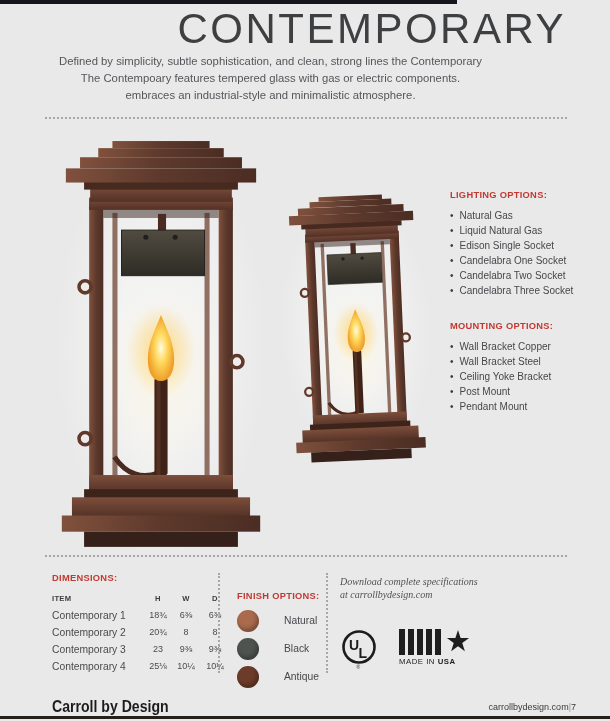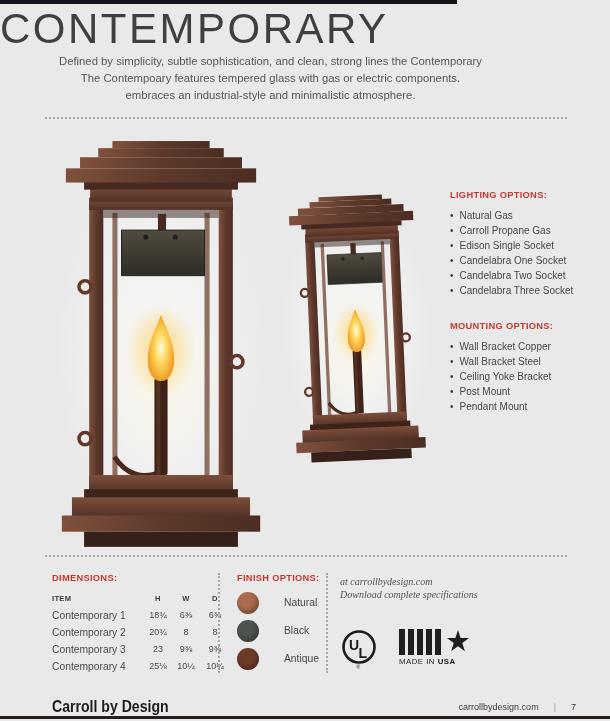--- a/index.html
+++ b/index.html
@@ -1,18 +1,18 @@
 <!DOCTYPE html>
 <html><head>
 <meta charset="utf-8">
 <style>
   html,body{margin:0;padding:0;background:#cfcfd1;}
   .page{position:relative;width:610px;height:721px;background:#e9e9ea;font-family:"Liberation Sans",sans-serif;overflow:hidden;margin:0 auto;}
   .top-bar{position:absolute;left:0;top:0;width:457px;height:4px;background:#15151b;}
-  .title{position:absolute;left:0;top:5px;width:566px;margin:0;text-align:left;font-size:42px;font-weight:300;color:#3e3f41;letter-spacing:2.5px;}
+  .title{position:absolute;left:0;top:5px;width:566px;margin:0;text-align:right;font-size:42px;font-weight:300;color:#3e3f41;letter-spacing:2.5px;}
   .desc{position:absolute;left:0;top:53px;width:541px;text-align:center;font-size:11.3px;color:#55565a;line-height:17px;}
   .hr-dotted{position:absolute;left:45px;width:522px;border-top:2px dotted #a6a6a8;height:0;}
   .hr-top{top:117px;}
   .hr-bottom{top:555px;}
   .lantern{position:absolute;background:radial-gradient(closest-side,#f3f3f2 40%,rgba(243,243,242,0) 100%);}
   .lantern-large{left:56px;top:137px;width:210px;height:420px;}
   .lantern-small{left:281px;top:193px;width:150px;height:274px;transform:rotate(-2.5deg);}
   .lantern svg{display:block;width:100%;height:100%;}
   .opts{position:absolute;left:450px;width:162px;}
   .lighting{top:190px;}
@@ -36,21 +36,21 @@
   .swatch-label{font-size:10.3px;color:#46474a;}
   .dl-note{position:absolute;left:340px;top:575px;font-family:"Liberation Serif",serif;font-style:italic;font-size:10px;color:#515254;line-height:13px;}
   .ul-logo{position:absolute;left:341px;top:629px;width:38px;height:42px;}
   .miu{position:absolute;left:399px;top:628px;width:74px;}
   .miu-marks{display:flex;align-items:center;height:27px;}
   .miu-bar{width:6px;height:26px;background:#1e1e1e;margin-right:3px;}
   .miu-star{font-size:29px;line-height:26px;color:#1e1e1e;margin-left:1px;transform:translateY(-1px);}
   .miu-caption{margin-top:2px;font-size:7.8px;letter-spacing:.5px;color:#1e1e1e;white-space:nowrap;}
   .miu-caption .usa{font-weight:bold;}
   .footer-brand{position:absolute;left:52px;top:698px;font-size:16px;font-weight:bold;color:#1c1c1e;transform:scaleX(.88);transform-origin:left center;white-space:nowrap;}
-  .footer-right{position:absolute;right:34px;top:702px;display:flex;gap:15px;align-items:center;font-size:9px;color:#3a3a3c;}
+  .footer-right{position:absolute;right:34px;top:702px;display:flex;align-items:center;font-size:9px;color:#3a3a3c;}
   .footer-pipe{color:#97979a;}
   .bottom-rule{position:absolute;left:0;top:716px;width:610px;height:3px;background:#26201d;}
 </style>
 </head>
 <body>
 
 <div class="page">
 
   <div class="top-bar"></div>
 
@@ -139,21 +139,21 @@
 
   <div class="opts lighting">
     <div class="opt-head" style="color: rgb(193, 58, 49);">LIGHTING OPTIONS:</div>
     <ul class="opt-list">
       <li>
           <span class="bullet">•</span>
           <span>Natural Gas</span>
         </li>
       <li>
           <span class="bullet">•</span>
-          <span>Carroll Propane Gas</span>
+          <span>Liquid Natural Gas</span>
         </li>
       <li>
           <span class="bullet">•</span>
           <span>Edison Single Socket</span>
         </li>
       <li>
           <span class="bullet">•</span>
           <span>Candelabra One Socket</span>
         </li>
       <li>
@@ -222,38 +222,38 @@
       <div class="num">25⅛</div>
       <div class="num">10¼</div>
       <div class="num">10¼</div>
     </div>
   </div>
 
   <div class="vsep vsep1"></div>
   <div class="vsep vsep2"></div>
 
   <div class="finish">
-    <div class="opt-head" style="color: rgb(193, 58, 49);">FINISH OPTIONS:</div>
+    <div class="opt-head" style="color: rgb(193, 58, 49); margin-top: 18px;">FINISH OPTIONS:</div>
     <div class="swatch-row">
       <span class="swatch" style="background: rgb(169, 106, 77);"></span>
       <span class="swatch-label">Natural</span>
     </div>
     <div class="swatch-row">
       <span class="swatch" style="background: rgb(78, 83, 80);"></span>
       <span class="swatch-label">Black</span>
     </div>
     <div class="swatch-row">
       <span class="swatch" style="background: rgb(109, 59, 41);"></span>
       <span class="swatch-label">Antique</span>
     </div>
   </div>
 
   <div class="dl-note">
+    <div>Download complete specifications</div>
     <div>at carrollbydesign.com</div>
-    <div>Download complete specifications</div>
   </div>
 
   <div class="ul-logo">
     <svg viewBox="0 0 38 42" aria-hidden="true">
       <circle cx="18" cy="18" r="15.5" fill="none" stroke="#1c1c1c" stroke-width="2.6"></circle>
       <text x="8" y="21" font-family="Liberation Sans, sans-serif" font-size="14" font-weight="bold" fill="#1c1c1c">U</text>
       <text x="17.5" y="28.5" font-family="Liberation Sans, sans-serif" font-size="14" font-weight="bold" fill="#1c1c1c">L</text>
       <text x="15.5" y="40" font-family="Liberation Sans, sans-serif" font-size="5" fill="#1c1c1c">®</text>
     </svg>
   </div>

